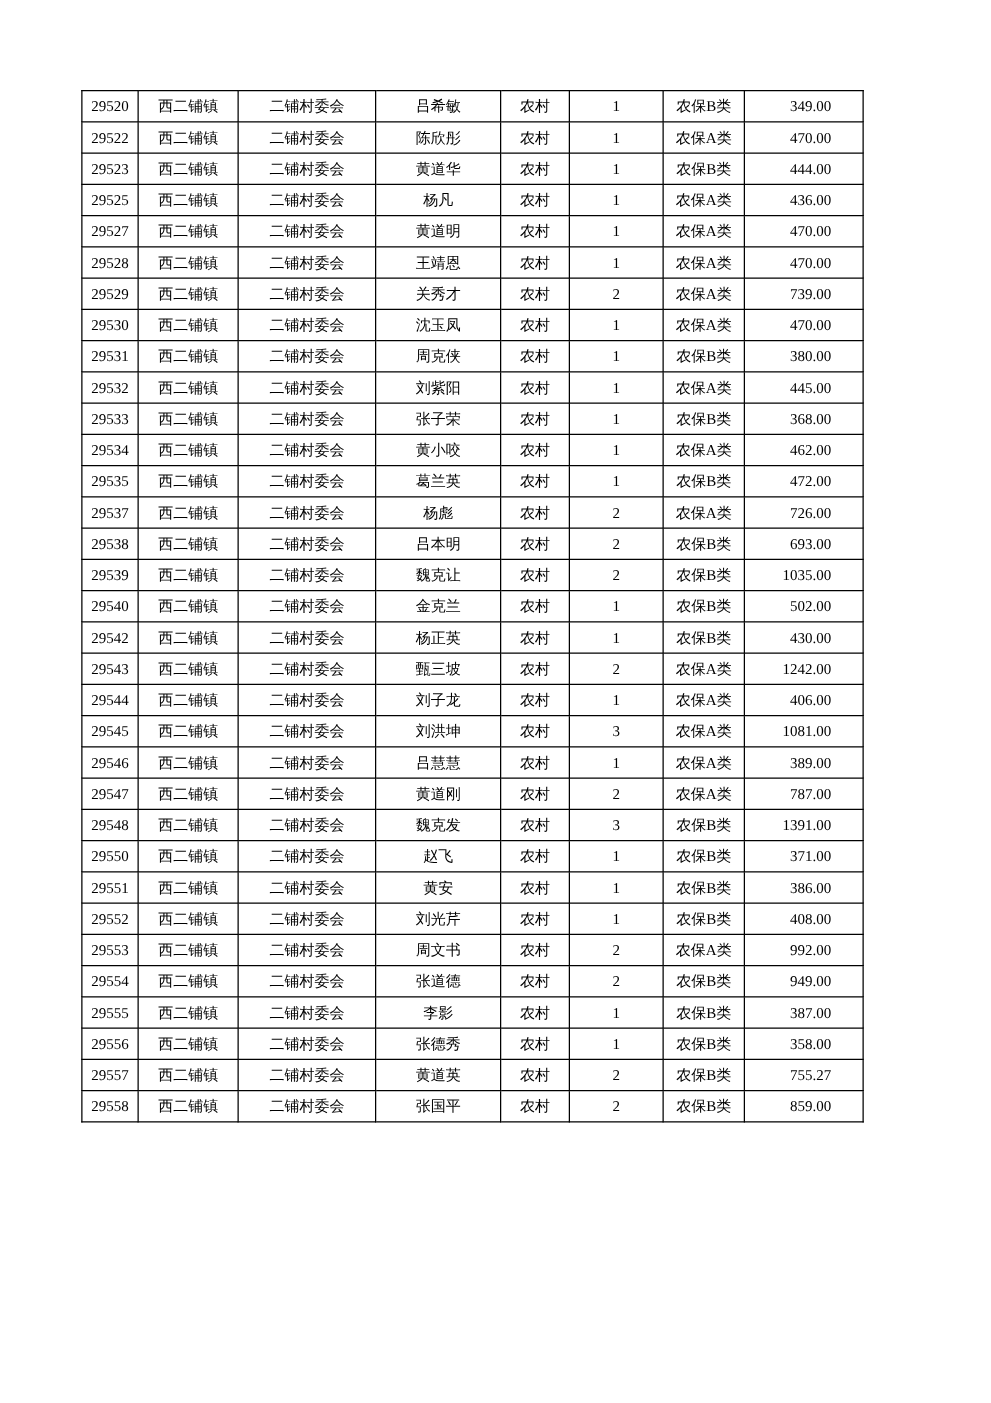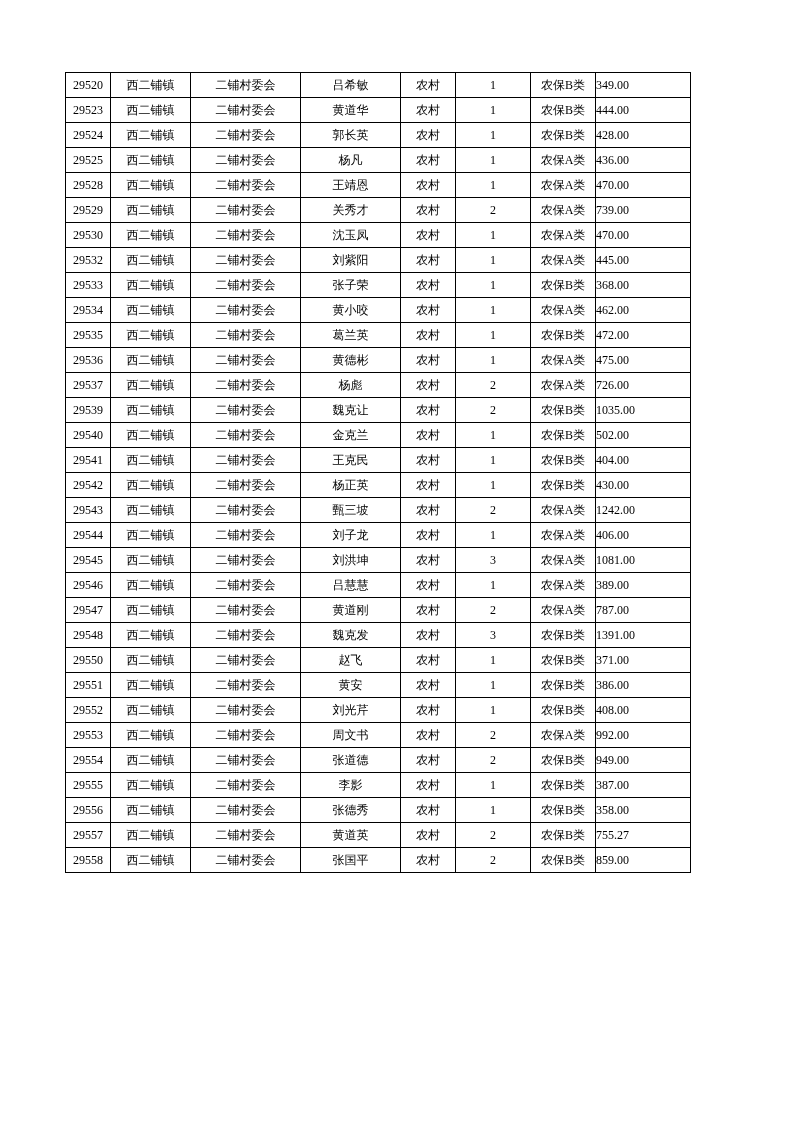--- a/index.html
+++ b/index.html
@@ -29,21 +29,21 @@
     height: 24px;
     font-size: 12px;
     line-height: 24px;
     text-align: center;
     padding: 0;
     white-space: nowrap;
     overflow: hidden;
     color: #000;
   }
   table.roster td.amount {
-    text-align: left;
+    text-align: right;
     padding-right: 25px;
   }
   col.c-id        { width: 45px; }
   col.c-town      { width: 80px; }
   col.c-committee { width: 110px; }
   col.c-name      { width: 100px; }
   col.c-type      { width: 55px; }
   col.c-count     { width: 75px; }
   col.c-category  { width: 65px; }
   col.c-amount    { width: 95px; }
@@ -68,50 +68,60 @@
           <td>29520</td>
           <td>西二铺镇</td>
           <td>二铺村委会</td>
           <td>吕希敏</td>
           <td>农村</td>
           <td>1</td>
           <td>农保B类</td>
           <td class="amount">349.00</td>
         </tr>
         <tr>
+          <td>29522</td>
+          <td>西二铺镇</td>
+          <td>二铺村委会</td>
+          <td>陈欣彤</td>
+          <td>农村</td>
+          <td>1</td>
+          <td>农保A类</td>
+          <td class="amount">470.00</td>
+        </tr>
+        <tr>
           <td>29523</td>
           <td>西二铺镇</td>
           <td>二铺村委会</td>
           <td>黄道华</td>
           <td>农村</td>
           <td>1</td>
           <td>农保B类</td>
           <td class="amount">444.00</td>
         </tr>
         <tr>
-          <td>29524</td>
-          <td>西二铺镇</td>
-          <td>二铺村委会</td>
-          <td>郭长英</td>
-          <td>农村</td>
-          <td>1</td>
-          <td>农保B类</td>
-          <td class="amount">428.00</td>
-        </tr>
-        <tr>
           <td>29525</td>
           <td>西二铺镇</td>
           <td>二铺村委会</td>
           <td>杨凡</td>
           <td>农村</td>
           <td>1</td>
           <td>农保A类</td>
           <td class="amount">436.00</td>
         </tr>
         <tr>
+          <td>29527</td>
+          <td>西二铺镇</td>
+          <td>二铺村委会</td>
+          <td>黄道明</td>
+          <td>农村</td>
+          <td>1</td>
+          <td>农保A类</td>
+          <td class="amount">470.00</td>
+        </tr>
+        <tr>
           <td>29528</td>
           <td>西二铺镇</td>
           <td>二铺村委会</td>
           <td>王靖恩</td>
           <td>农村</td>
           <td>1</td>
           <td>农保A类</td>
           <td class="amount">470.00</td>
         </tr>
         <tr>
@@ -128,20 +138,30 @@
           <td>29530</td>
           <td>西二铺镇</td>
           <td>二铺村委会</td>
           <td>沈玉凤</td>
           <td>农村</td>
           <td>1</td>
           <td>农保A类</td>
           <td class="amount">470.00</td>
         </tr>
         <tr>
+          <td>29531</td>
+          <td>西二铺镇</td>
+          <td>二铺村委会</td>
+          <td>周克侠</td>
+          <td>农村</td>
+          <td>1</td>
+          <td>农保B类</td>
+          <td class="amount">380.00</td>
+        </tr>
+        <tr>
           <td>29532</td>
           <td>西二铺镇</td>
           <td>二铺村委会</td>
           <td>刘紫阳</td>
           <td>农村</td>
           <td>1</td>
           <td>农保A类</td>
           <td class="amount">445.00</td>
         </tr>
         <tr>
@@ -168,68 +188,58 @@
           <td>29535</td>
           <td>西二铺镇</td>
           <td>二铺村委会</td>
           <td>葛兰英</td>
           <td>农村</td>
           <td>1</td>
           <td>农保B类</td>
           <td class="amount">472.00</td>
         </tr>
         <tr>
-          <td>29536</td>
-          <td>西二铺镇</td>
-          <td>二铺村委会</td>
-          <td>黄德彬</td>
-          <td>农村</td>
-          <td>1</td>
-          <td>农保A类</td>
-          <td class="amount">475.00</td>
-        </tr>
-        <tr>
           <td>29537</td>
           <td>西二铺镇</td>
           <td>二铺村委会</td>
           <td>杨彪</td>
           <td>农村</td>
           <td>2</td>
           <td>农保A类</td>
           <td class="amount">726.00</td>
         </tr>
         <tr>
+          <td>29538</td>
+          <td>西二铺镇</td>
+          <td>二铺村委会</td>
+          <td>吕本明</td>
+          <td>农村</td>
+          <td>2</td>
+          <td>农保B类</td>
+          <td class="amount">693.00</td>
+        </tr>
+        <tr>
           <td>29539</td>
           <td>西二铺镇</td>
           <td>二铺村委会</td>
           <td>魏克让</td>
           <td>农村</td>
           <td>2</td>
           <td>农保B类</td>
           <td class="amount">1035.00</td>
         </tr>
         <tr>
           <td>29540</td>
           <td>西二铺镇</td>
           <td>二铺村委会</td>
           <td>金克兰</td>
           <td>农村</td>
           <td>1</td>
           <td>农保B类</td>
           <td class="amount">502.00</td>
-        </tr>
-        <tr>
-          <td>29541</td>
-          <td>西二铺镇</td>
-          <td>二铺村委会</td>
-          <td>王克民</td>
-          <td>农村</td>
-          <td>1</td>
-          <td>农保B类</td>
-          <td class="amount">404.00</td>
         </tr>
         <tr>
           <td>29542</td>
           <td>西二铺镇</td>
           <td>二铺村委会</td>
           <td>杨正英</td>
           <td>农村</td>
           <td>1</td>
           <td>农保B类</td>
           <td class="amount">430.00</td>

